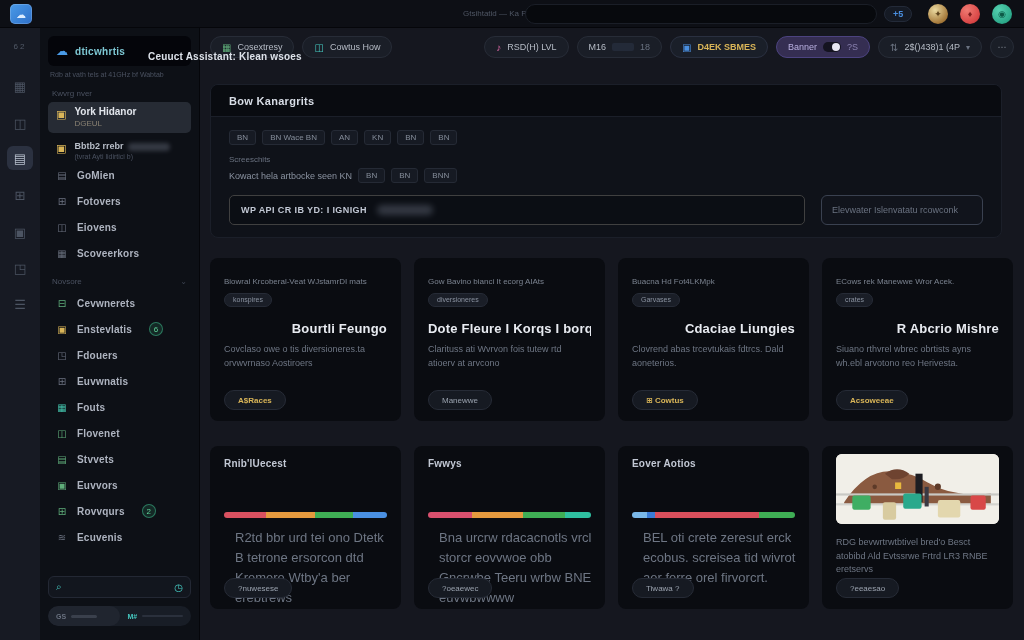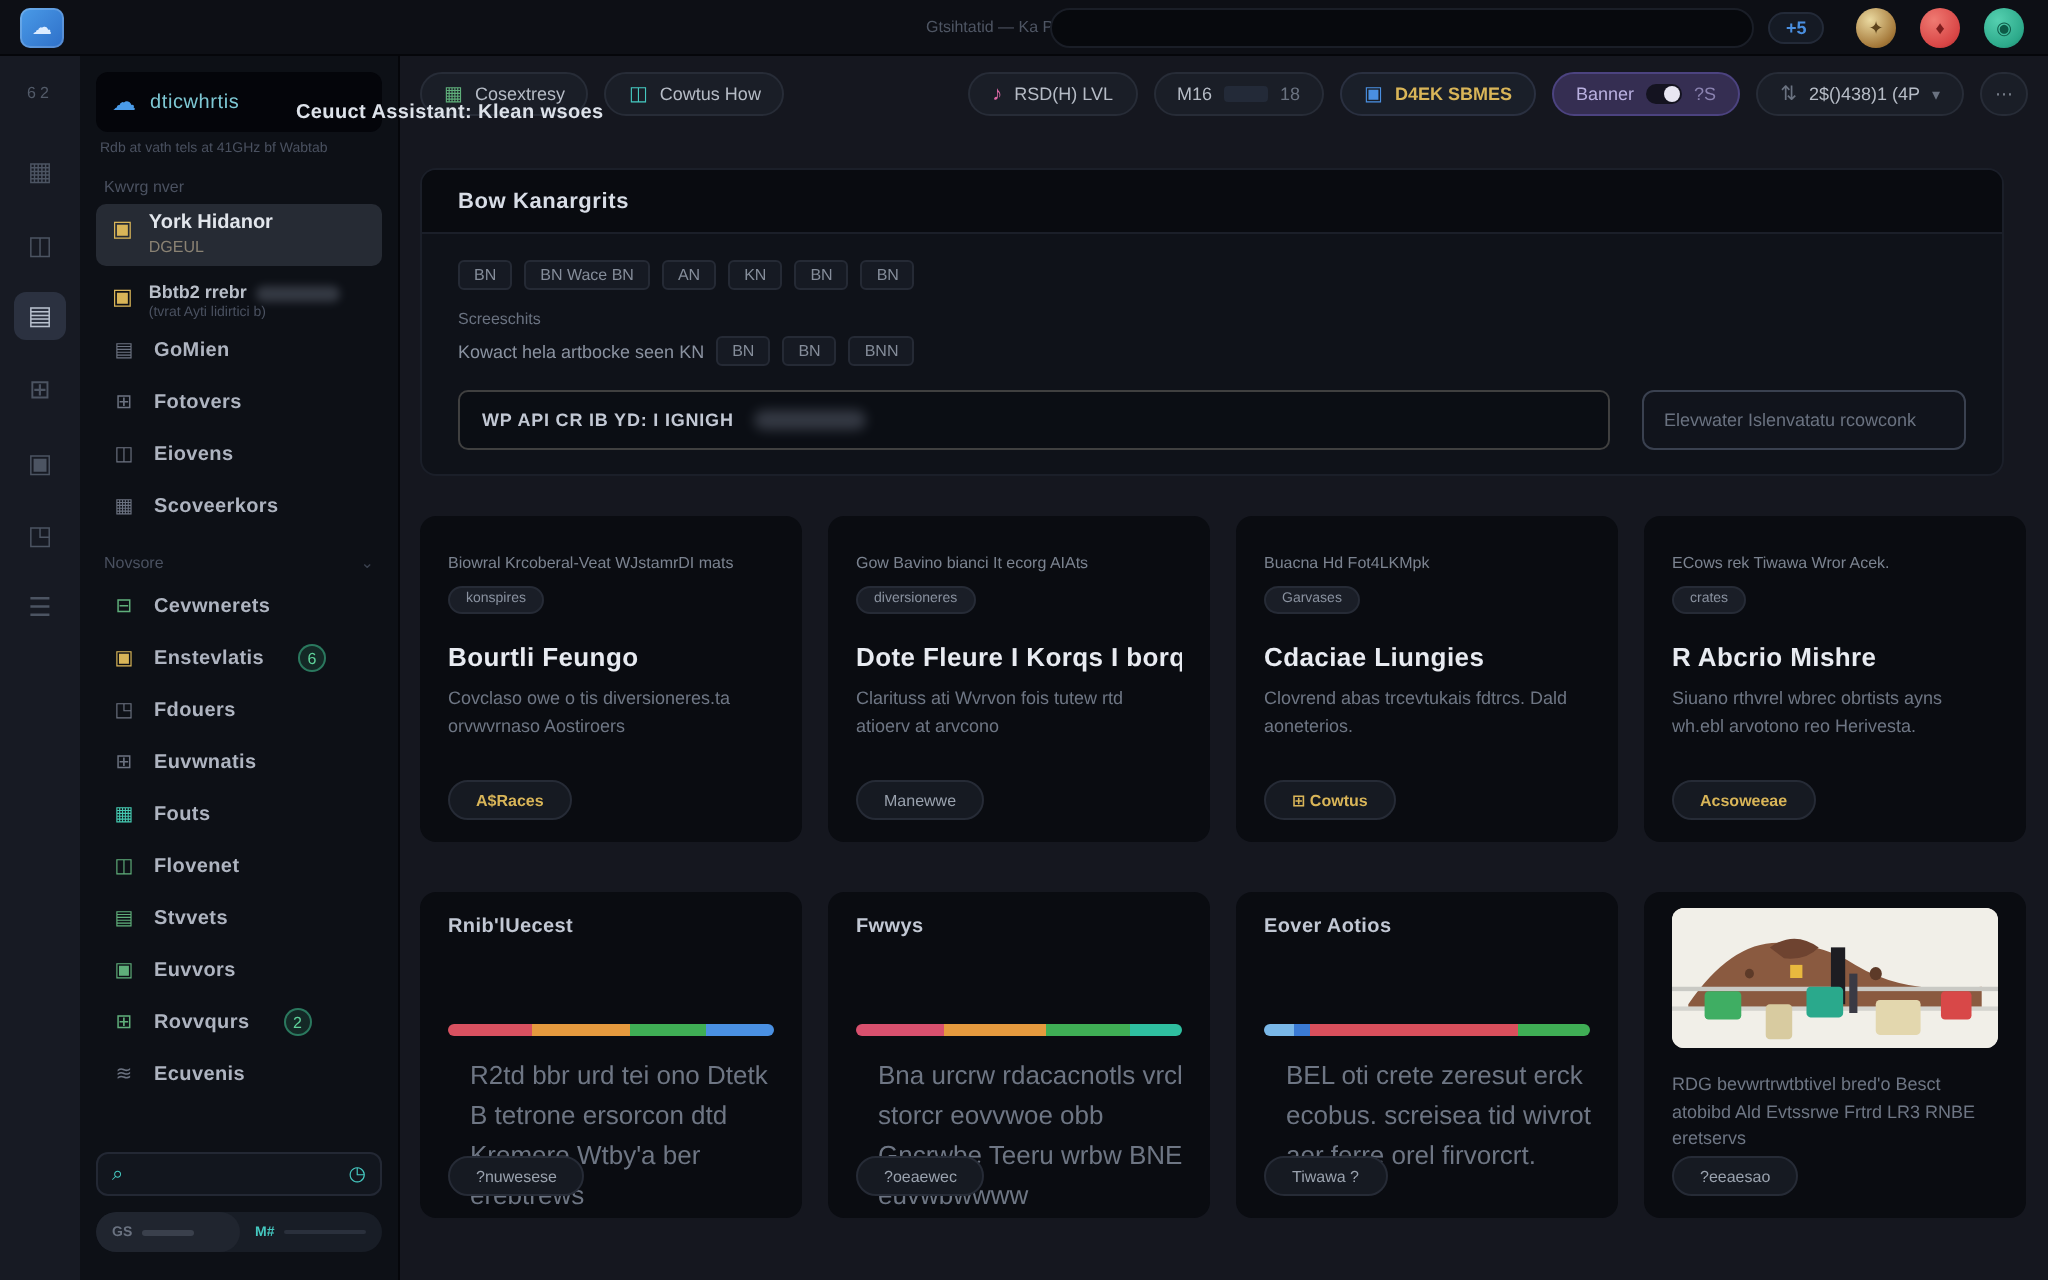--- a/index.html
+++ b/index.html
@@ -26,21 +26,21 @@
   .rail { position:absolute; left:0; top:28px; width:40px; bottom:0; background:#171a23; z-index:5; }
   .rail-num { position:absolute; top:14px; width:40px; text-align:center; font-size:8px; color:#525a68; letter-spacing:2px; }
   .rail-ico { position:absolute; left:7px; width:26px; height:24px; border-radius:6px; color:#4c5462;
     display:flex; align-items:center; justify-content:center; font-size:13px; }
   .rail-ico.active { background:#2b3140; color:#b8c0ce; }
 
   
   .sidebar { position:absolute; left:40px; top:28px; width:160px; bottom:0; background:#0d1016; border-right:1px solid #05060a; z-index:4; }
   .ws-box { margin:8px 8px 0 8px; height:30px; background:#04050a; border-radius:6px; display:flex; align-items:center; padding:0 8px; gap:7px; }
   .ws-icon { font-size:12px; color:#4a9be8; }
-  .ws-name { font-size:10px; font-weight:normal; color:#7ec8d4; letter-spacing:.3px; }
+  .ws-name { font-size:10px; font-weight:bold; color:#7ec8d4; letter-spacing:.3px; }
   .ws-note { margin:5px 10px 0 10px; font-size:7px; color:#4a5160; white-space:nowrap; overflow:hidden; }
   .side-section { margin:11px 12px 4px 12px; font-size:8px; color:#4a5160; display:flex; }
   .side-section .sec-caret { margin-left:auto; color:#3a414e; }
   .active-item { margin:2px 8px 0 8px; background:#262b34; border-radius:5px; padding:4px 8px 5px 8px; display:flex; gap:8px; }
   .active-item .aico { font-size:11px; color:#d9b558; margin-top:2px; }
   .ai-label { font-size:10px; font-weight:bold; color:#e2e6ec; }
   .ai-sub { font-size:8px; color:#8a8273; margin-top:2px; }
   .pinned-item { margin:6px 8px 0 8px; padding:2px 8px; display:flex; gap:8px; }
   .pinned-item .aico { font-size:11px; color:#d9b558; margin-top:1px; }
   .pi-label { font-size:9px; font-weight:bold; color:#b8bec8; white-space:nowrap; }
@@ -100,21 +100,21 @@
   .search-field { flex:1; height:30px; background:#11141c; border:1px solid #3a4150; border-radius:6px;
     padding:0 10px; font-size:9px; color:#8a92a0; font-family:"Liberation Sans","DejaVu Sans",sans-serif; outline:none; }
   .search-field::placeholder { color:#6a7280; }
 
   
   .grid { position:absolute; left:10px; top:230px; width:804px; display:grid; grid-template-columns:repeat(4,191px); gap:25px 13px; }
   .card { position:relative; height:163px; background:#0a0c11; border-radius:8px; padding:8px 14px; }
   .eyebrow { margin-top:10px; font-size:8px; color:#7b8390; line-height:1.4; }
   .card-tag { display:inline-block; margin-top:6px; height:14px; padding:0 8px; background:#1a1e27; border:1px solid #262b36;
     border-radius:7px; font-size:7px; color:#8a92a0; line-height:12px; }
-  .card-title { margin-top:14px; font-size:13px; font-weight:bold; color:#e8ebf1; letter-spacing:.2px; white-space:nowrap; overflow:hidden; }
+  .card-title { margin-top:14px; font-size:13px; font-weight:bold; color:#e8ebf1; letter-spacing:.2px; white-space:nowrap; overflow:hidden;text-align:right; }
   .card-desc { margin-top:7px; font-size:9px; color:#6e7684; line-height:1.5; }
   .card-btn { position:absolute; left:14px; bottom:11px; height:20px; padding:0 13px; background:#161a22; border:1px solid #262b36;
     border-radius:11px; font-size:8px; color:#9aa2ae; display:flex; align-items:center; cursor:pointer; }
   .card-btn.accent { color:#d9b558; font-weight:bold; }
   .card-title2 { margin-top:4px; font-size:10px; font-weight:bold; color:#c2c8d4; letter-spacing:.2px; }
   .bar { position:absolute; left:14px; right:14px; top:66px; height:6px; border-radius:3px; overflow:hidden; display:flex; }
   .bar span { height:100%; }
   .card-desc2 { position:absolute; left:25px; right:12px; top:82px; font-size:13px; color:#6e7684; line-height:1.55; }
   .thumb { height:70px; border-radius:6px; overflow:hidden; background:#f0eee8; }
   .thumb svg { display:block; width:100%; height:100%; }
@@ -352,21 +352,21 @@
 
     <div class="card">
       <div class="eyebrow">Buacna Hd Fot4LKMpk</div>
       <div class="card-tag">Garvases</div>
       <div class="card-title">Cdaciae Liungies</div>
       <div class="card-desc">Clovrend abas trcevtukais fdtrcs. Dald aoneterios.</div>
       <div class="card-btn accent">⊞ Cowtus</div>
     </div>
 
     <div class="card">
-      <div class="eyebrow">ECows rek Tiwawa Wror Acek.</div>
+      <div class="eyebrow">ECows rek Manewwe Wror Acek.</div>
       <div class="card-tag">crates</div>
       <div class="card-title">R Abcrio Mishre</div>
       <div class="card-desc">Siuano rthvrel wbrec obrtists ayns wh.ebl arvotono reo Herivesta.</div>
       <div class="card-btn accent">Acsoweeae</div>
     </div>
 
     <div class="card">
       <div class="card-title2">Rnib'lUecest</div>
       <div class="bar">
           <span style="width: 26%; background: rgb(217, 81, 96);"></span>

